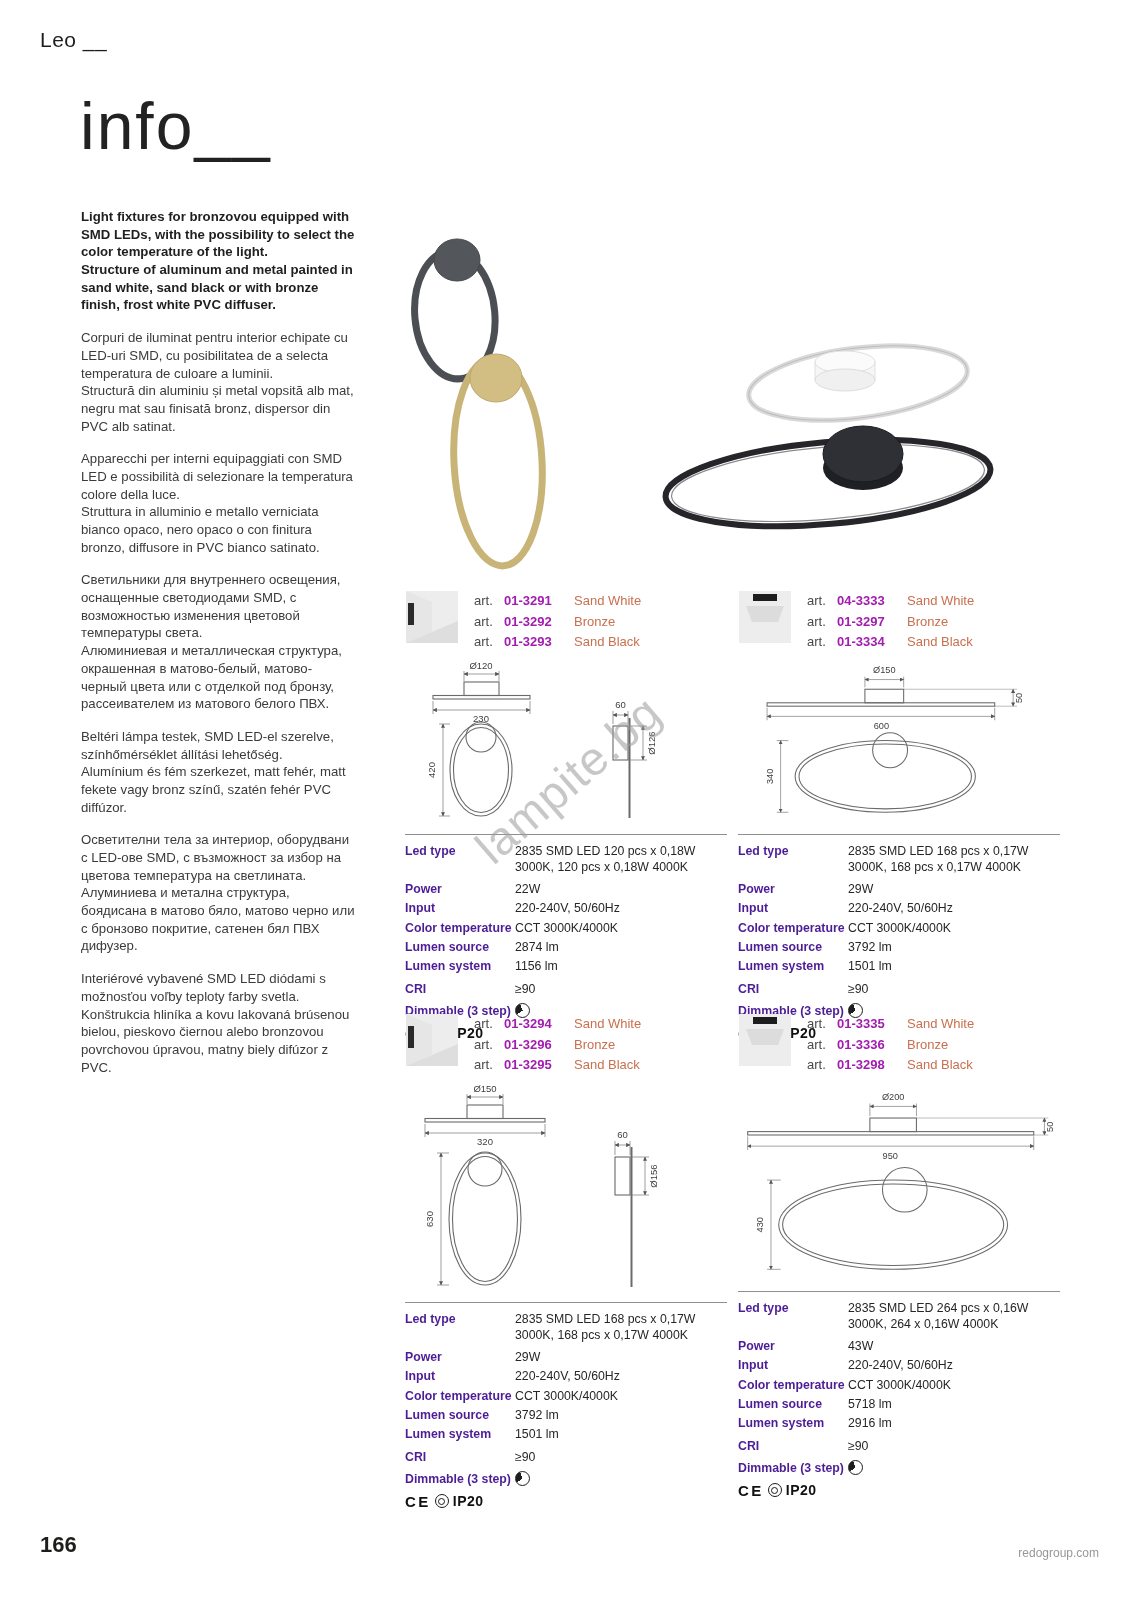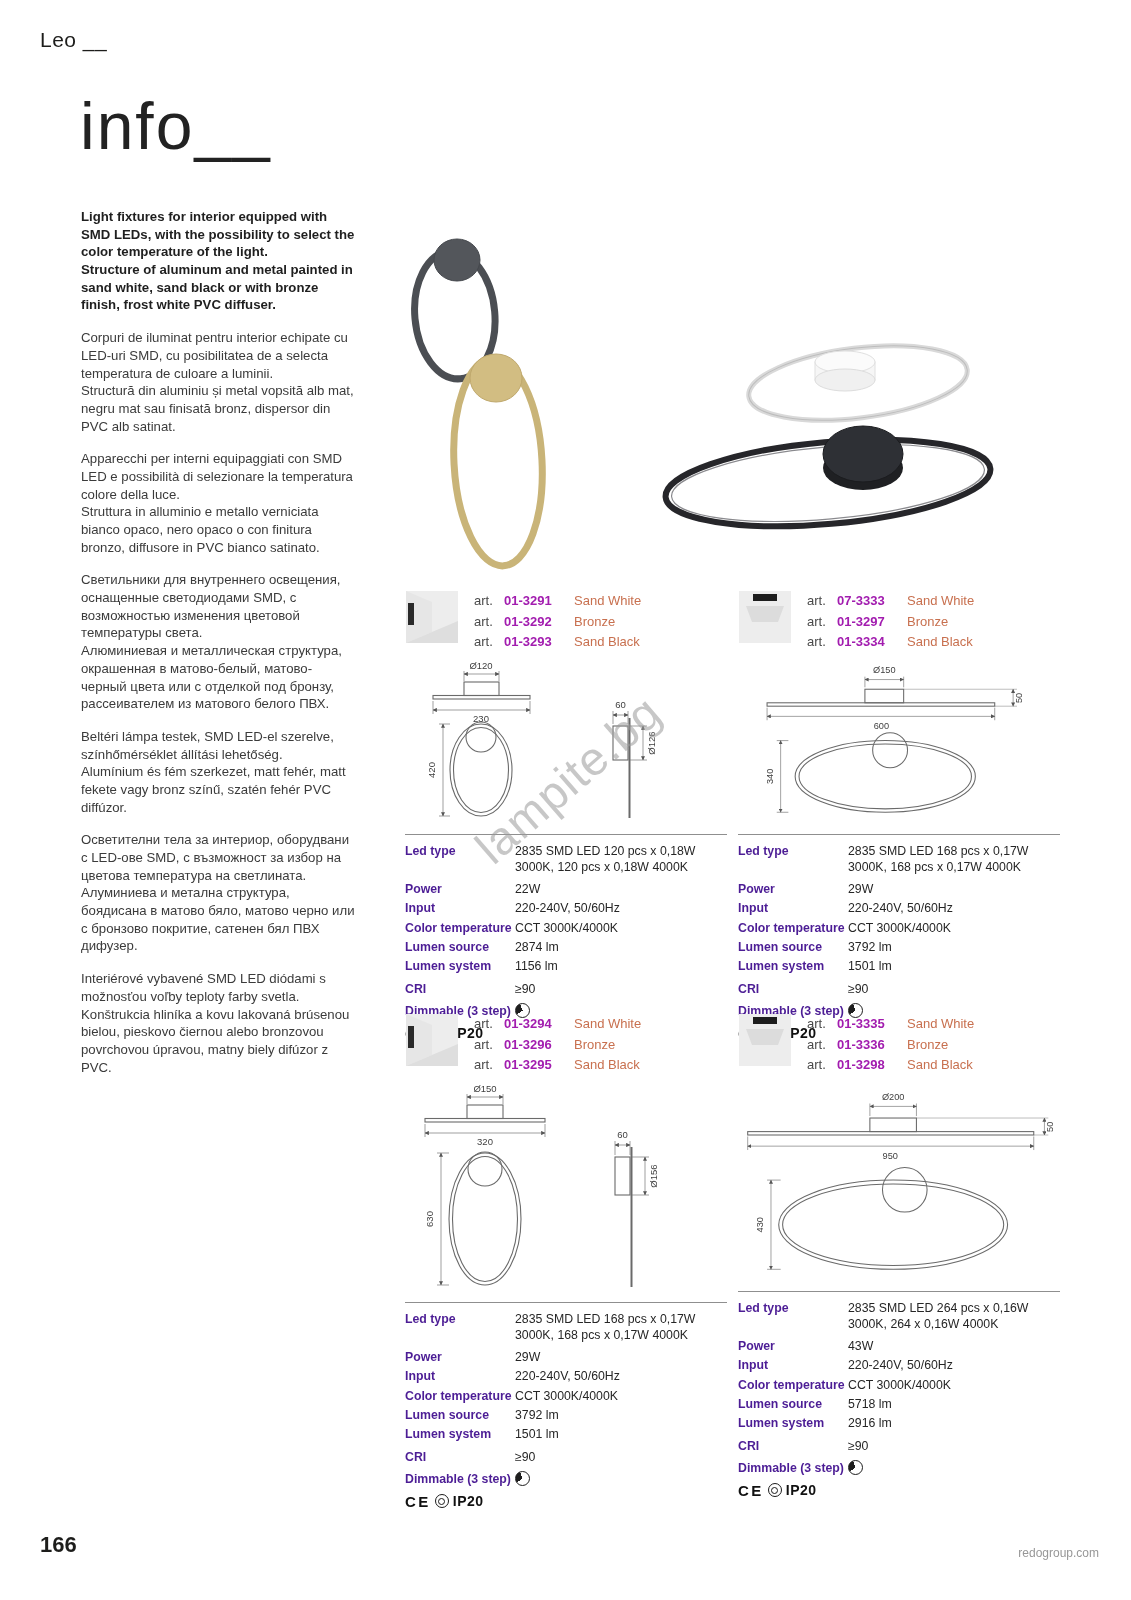--- a/index.html
+++ b/index.html
@@ -65,21 +65,21 @@
       <marker id="dimarrow" viewBox="0 0 6 6" markerWidth="6" markerHeight="6" refX="5.5" refY="3" orient="auto-start-reverse">
         <path d="M0,0 L6,3 L0,6 z" fill="#555"></path>
       </marker>
     </defs>
   </svg>
 
   <div class="brand">Leo __</div>
   <div class="title">info__</div>
 
   <div class="intro">
-    <p class="en">Light fixtures for interior equipped with SMD LEDs, with the possibility to select the color temperature of the light.
+    <p class="en">Light fixtures for bronzovou equipped with SMD LEDs, with the possibility to select the color temperature of the light.
 Structure of aluminum and metal painted in sand white, sand black or with bronze finish, frost white PVC diffuser.</p>
     <p>Corpuri de iluminat pentru interior echipate cu LED-uri SMD, cu posibilitatea de a selecta temperatura de culoare a luminii.
 Structură din aluminiu și metal vopsită alb mat, negru mat sau finisată bronz, dispersor din PVC alb satinat.</p>
     <p>Apparecchi per interni equipaggiati con SMD LED e possibilità di selezionare la temperatura colore della luce.
 Struttura in alluminio e metallo verniciata bianco opaco, nero opaco o con finitura bronzo, diffusore in PVC bianco satinato.</p>
     <p>Светильники для внутреннего освещения, оснащенные светодиодами SMD, с возможностью изменения цветовой температуры света.
 Алюминиевая и металлическая структура, окрашенная в матово-белый, матово-черный цвета или с отделкой под бронзу, рассеивателем из матового белого ПВХ.</p>
     <p>Beltéri lámpa testek, SMD LED-el szerelve, színhőmérséklet állítási lehetőség.
 Alumínium és fém szerkezet, matt fehér, matt fekete vagy bronz színű, szatén fehér PVC diffúzor.</p>
     <p>Осветителни тела за интериор, оборудвани с LED-ове SMD, с възможност за избор на цветова температура на светлината.
@@ -222,21 +222,21 @@
   <div class="pblock" id="blockB">
     <div class="variants">
       <svg class="thumb" width="54" height="54" viewBox="0 0 54 54">
         <rect x="1" y="1" width="52" height="52" fill="#ededed"></rect>
         <polygon points="8,16 46,16 40,32 14,32" fill="#dcdcdc"></polygon>
         <rect x="15" y="4" width="24" height="7" fill="#1d1d1d"></rect>
       </svg>
       <div class="vlist">
         <div class="vrow">
           <span class="vart">art.</span>
-          <span class="vcode">07-3333</span>
+          <span class="vcode">04-3333</span>
           <span class="vfinish">Sand White</span>
         </div>
         <div class="vrow">
           <span class="vart">art.</span>
           <span class="vcode">01-3297</span>
           <span class="vfinish">Bronze</span>
         </div>
         <div class="vrow">
           <span class="vart">art.</span>
           <span class="vcode">01-3334</span>

